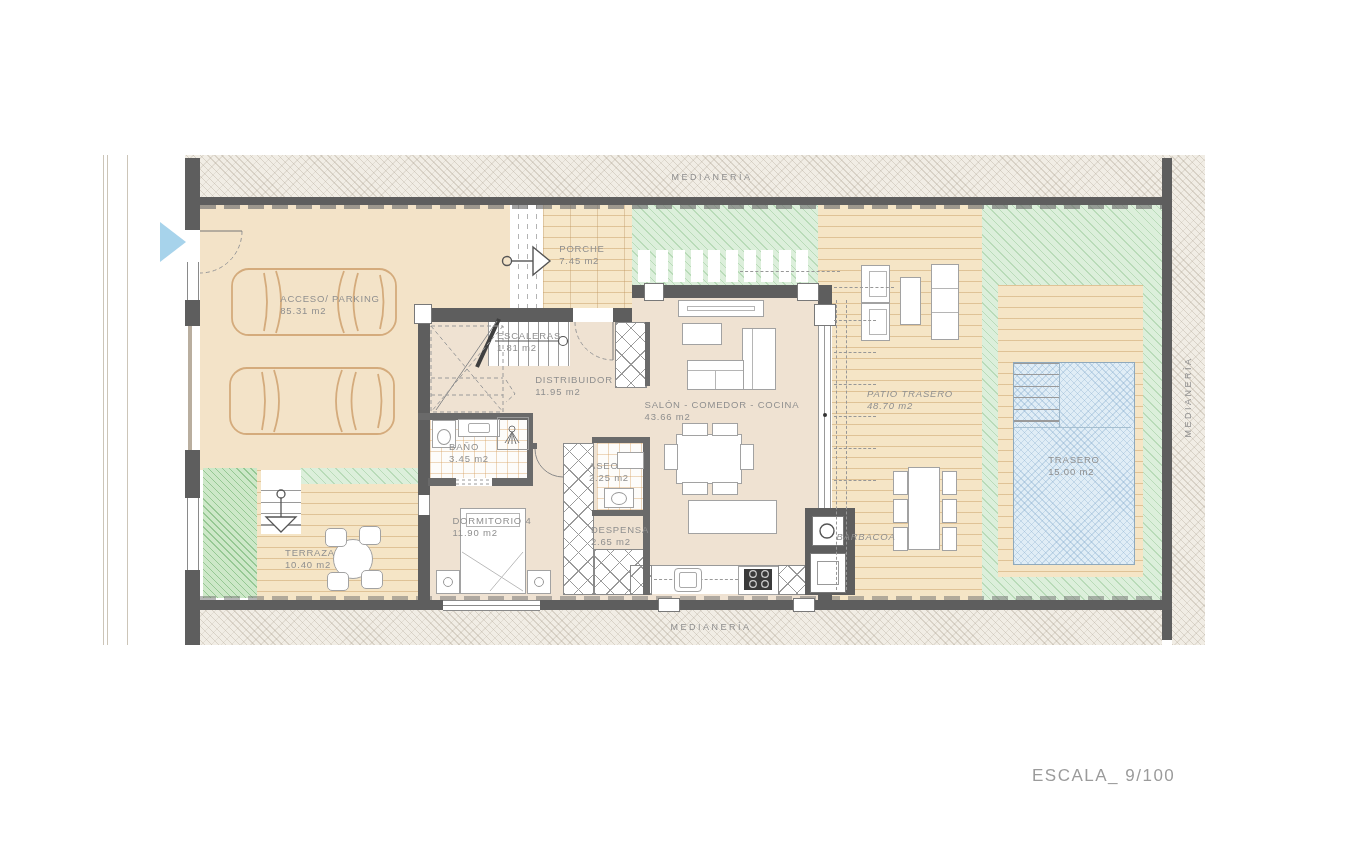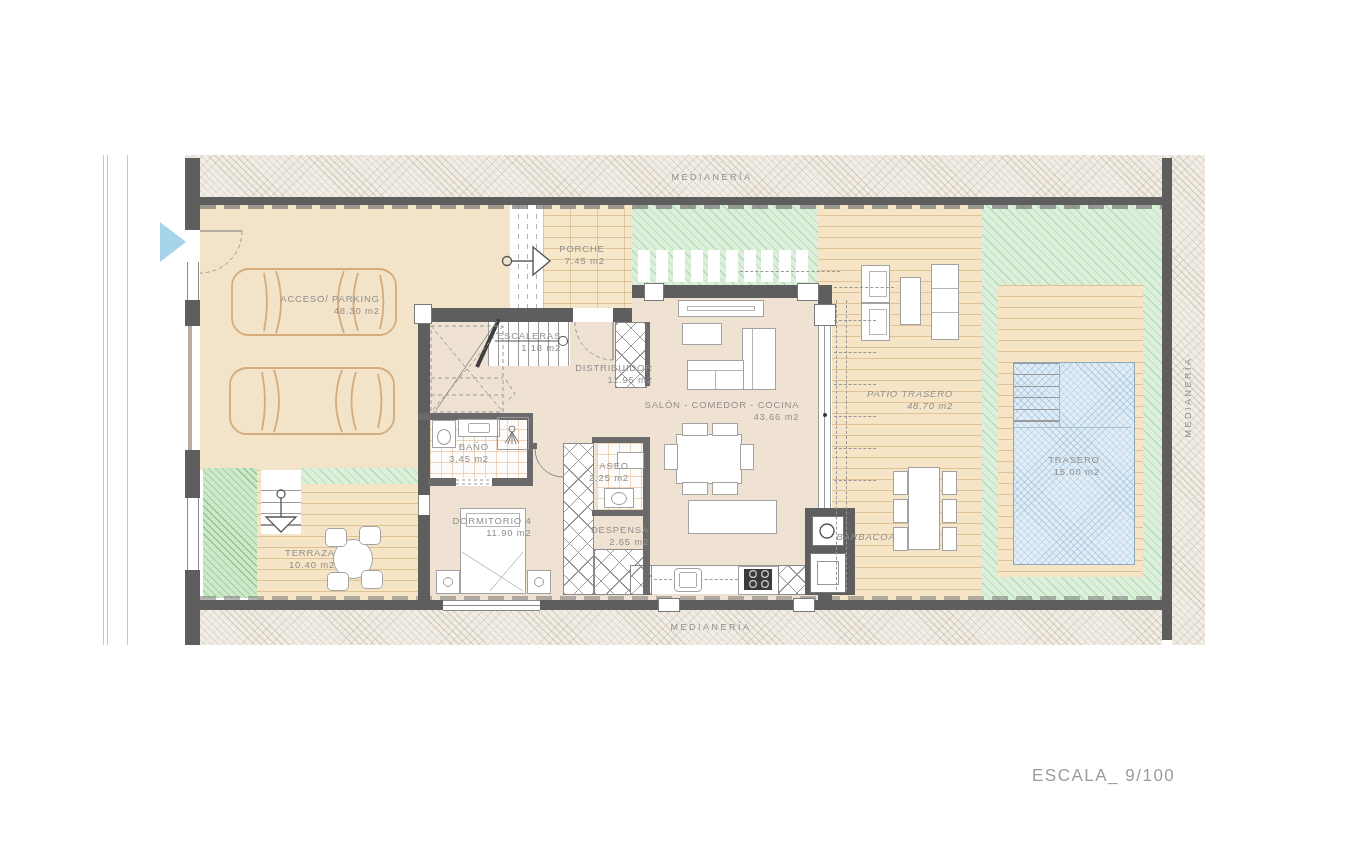--- a/index.html
+++ b/index.html
@@ -28,21 +28,21 @@
   .lattice{position:absolute;background-color:#fff;border:1px solid #8a8a8a;
     background-image:repeating-linear-gradient(45deg,#9a9a9a 0 1px,transparent 1px 13px),
                      repeating-linear-gradient(-45deg,#9a9a9a 0 1px,transparent 1px 13px);}
   .furn{position:absolute;background:#fff;border:1px solid #a2a2a2;}
   .pillar{position:absolute;background:#fff;border:1px solid #787878;}
   .vwindow{position:absolute;background:#fff;border-left:1px solid #8a8a8a;border-right:1px solid #8a8a8a;}
   .hwindow{position:absolute;background:#fff;border-top:1px solid #8a8a8a;border-bottom:1px solid #8a8a8a;
     background-image:linear-gradient(#8a8a8a,#8a8a8a);background-size:100% 1px;background-position:0 50%;background-repeat:no-repeat;}
   .dash-h{position:absolute;border-top:1.5px dashed #979797;}
   .dash-v{position:absolute;border-left:1.5px dashed #979797;}
-  .room-label{position:absolute;transform:translate(-50%,-50%);text-align:right;color:#8f8f8f;
+  .room-label{position:absolute;transform:translate(-50%,-50%);text-align:left;color:#8f8f8f;
     font-size:9.5px;letter-spacing:.8px;line-height:1.3;white-space:nowrap;}
   .room-label .area{display:block;}
   .medianeria{position:absolute;color:#8f8f8f;font-size:9px;letter-spacing:2.5px;white-space:nowrap;
     transform:translate(-50%,-50%);}
   .medianeria.vert{transform:translate(-50%,-50%) rotate(-90deg);}
   .scale-label{position:absolute;color:#9b9b9b;font-size:17px;letter-spacing:1.5px;}
   .road-line{position:absolute;width:1px;background:#ccc5b8;}
   .ticks{position:absolute;background-image:repeating-linear-gradient(to right,#6e6e6e 0 16px,transparent 16px 24px);}
   .slats{position:absolute;background-image:repeating-linear-gradient(to right,#ffffff 0 12px,rgba(255,255,255,0) 12px 17.6px);}
   .steps{position:absolute;background:#fff;
@@ -306,29 +306,29 @@
         <circle cx="765" cy="584" r="3.3"></circle>
     </g>
     <circle cx="827" cy="531" r="7" stroke="#555" fill="#fff" stroke-width="1.4"></circle>
     <g stroke="#bbb" stroke-width="1">
       <line x1="462" y1="552" x2="523" y2="591"></line>
         <line x1="523" y1="552" x2="490" y2="591"></line>
     </g>
   </svg>
 
   <div class="room-label" style="left:330px;top:305px;">
-    <span>ACCESO/ PARKING</span><span class="area">48.30 m2</span>
+    <span>ACCESO/ PARKING</span><span class="area">85.31 m2</span>
   </div>
   <div class="room-label" style="left:582px;top:255px;">
     <span>PORCHE</span><span class="area">7.45 m2</span>
   </div>
   <div class="room-label" style="left:529px;top:342px;">
-    <span>ESCALERAS</span><span class="area">1.18 m2</span>
-  </div>
-  <div class="room-label" style="left:574px;top:374px;margin-left:40px;">
+    <span>ESCALERAS</span><span class="area">1.81 m2</span>
+  </div>
+  <div class="room-label" style="left:574px;top:386px;">
     <span>DISTRIBUIDOR</span><span class="area">11.95 m2</span>
   </div>
   <div class="room-label" style="left:722px;top:411px;">
     <span>SALÓN - COMEDOR - COCINA</span><span class="area">43.66 m2</span>
   </div>
   <div class="room-label" style="left:469px;top:453px;">
     <span>BAÑO</span><span class="area">3.45 m2</span>
   </div>
   <div class="room-label" style="left:609px;top:472px;">
     <span>ASEO</span><span class="area">2.25 m2</span>

